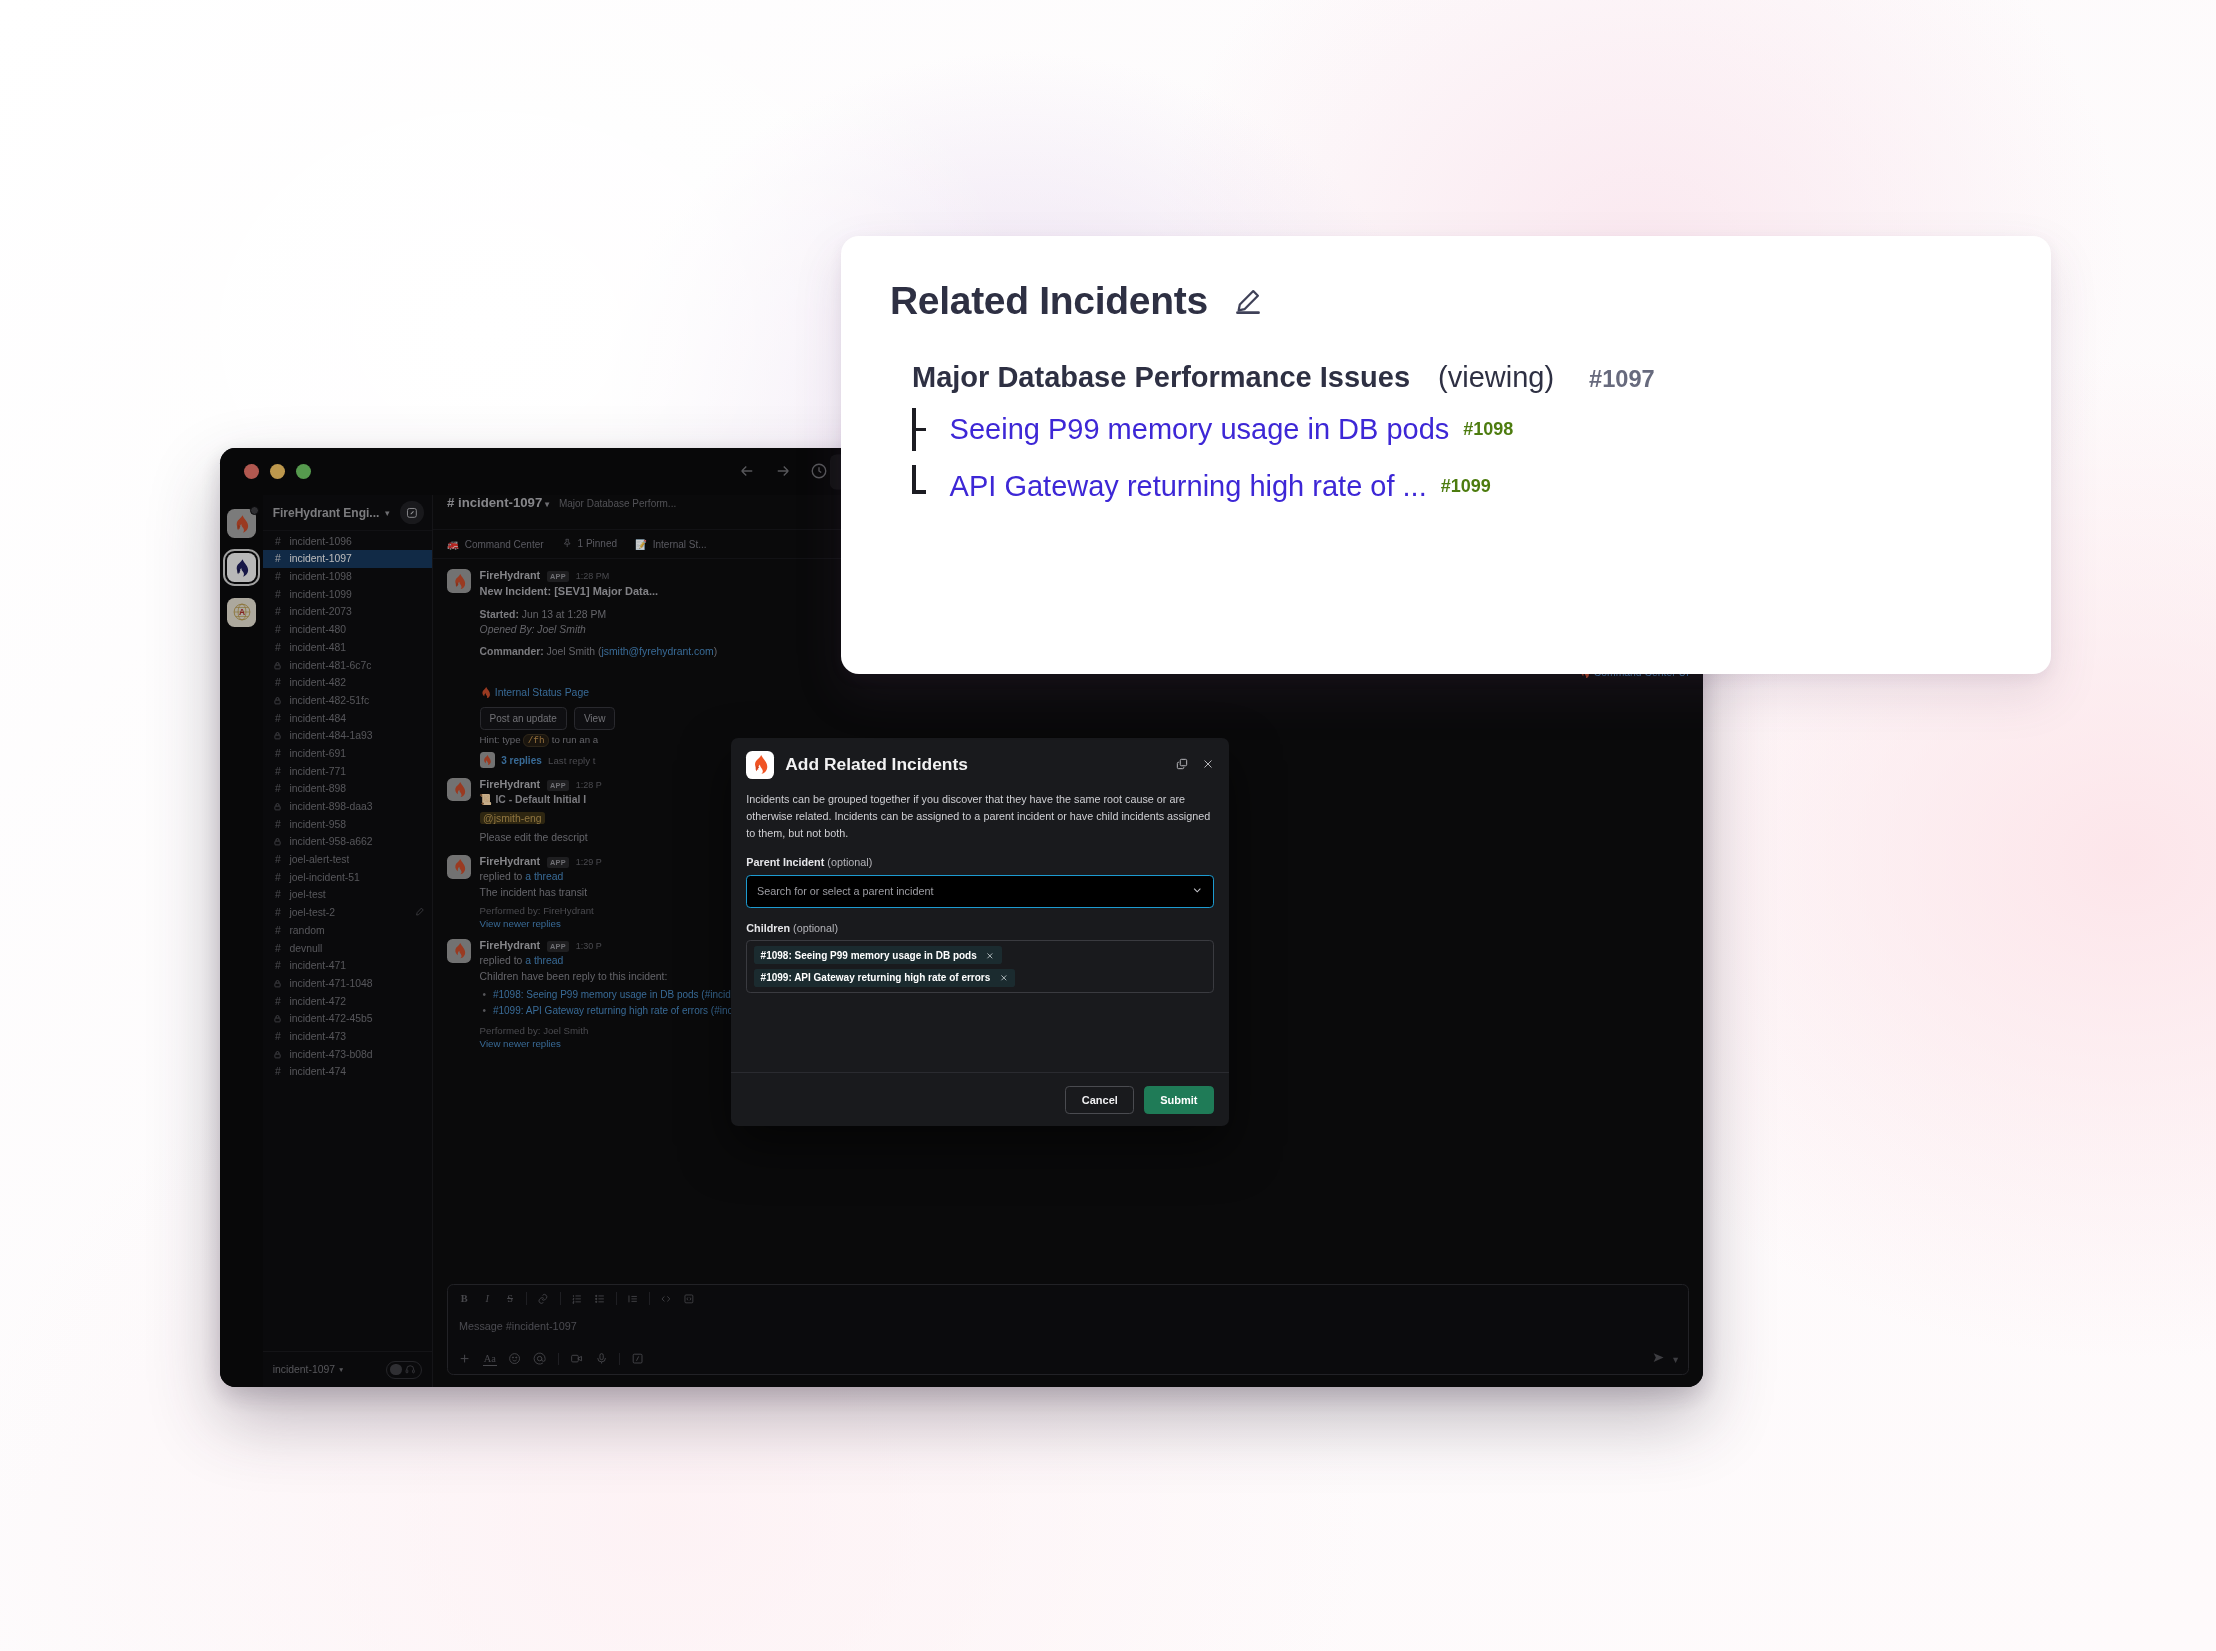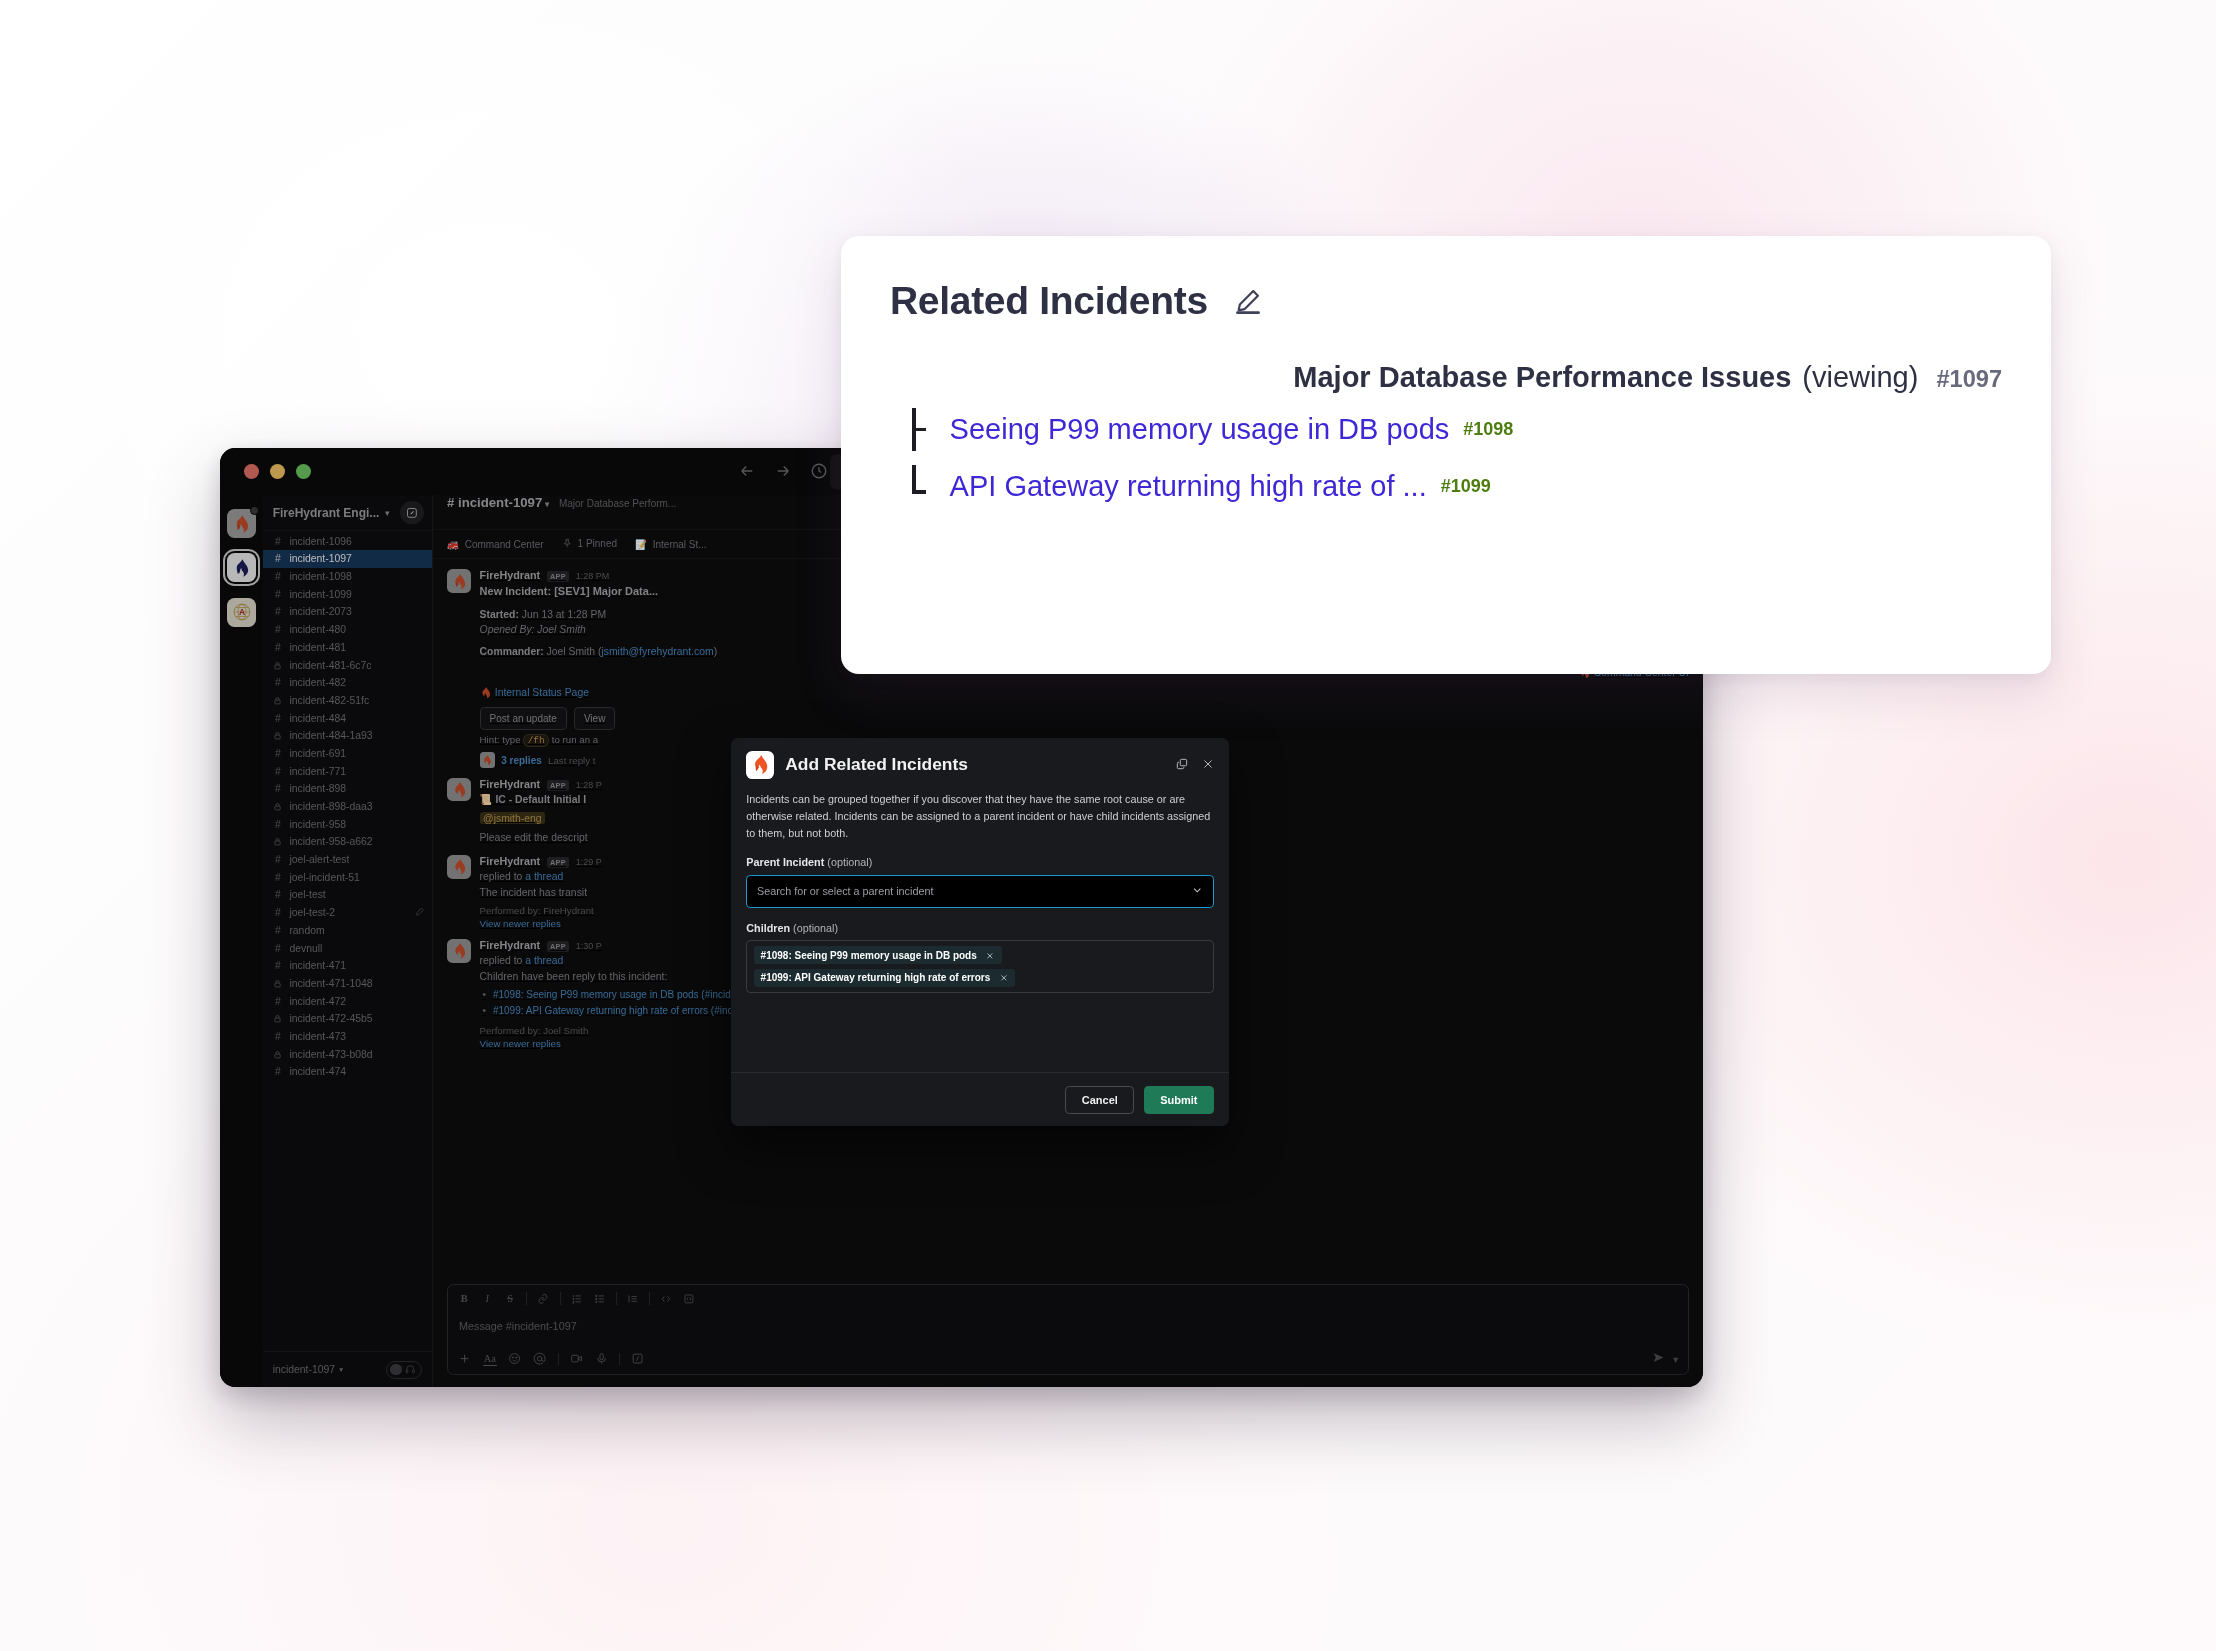--- a/index.html
+++ b/index.html
@@ -168,21 +168,21 @@
   .tab-emoji { font-size: 9.7px; }
   .tab-icon svg { width: 10.4px; height: 10.4px; }
 
   .messages { flex: 1; overflow: hidden; padding: 5.6px 14px 0 14px; position: relative; }
   .msg { display: flex; gap: 9px; padding: 4.9px 0; }
   .avatar {
     width: 23.6px; height: 23.6px; border-radius: 5.6px; flex: none;
     background: #8f8f8f; display: flex; align-items: center; justify-content: center;
   }
   .avatar .fh-glyph { width: 14.6px; height: 15.3px; }
-  .mbody { min-width: 0; flex: 1; text-decoration: underline; }
+  .mbody { min-width: 0; flex: 1; }
   .mhead { display: flex; align-items: baseline; gap: 6.3px; margin-bottom: 1.4px; }
   .mname { font-size: 10.8px; font-weight: 700; color: #a6a6ab; }
   .mapp {
     font-size: 7.3px; font-weight: 700; color: #8a8a90;
     background: #252529; border-radius: 2.1px; padding: 1px 3.5px;
     letter-spacing: 0.3px;
   }
   .mtime { font-size: 9px; color: #5e5e64; }
   .mline { font-size: 10.4px; color: #7e7e85; line-height: 1.45; }
   .mline.bold { font-weight: 700; color: #a2a2a8; font-size: 11px; }
@@ -305,23 +305,22 @@
     box-shadow: 0 21px 49px rgba(90,60,100,0.13), 0 4.2px 12.5px rgba(90,60,100,0.07);
     padding: 43px 49px;
   }
   .callout-title-row { display: flex; align-items: center; gap: 26.4px; }
   .callout-title { font-size: 39px; font-weight: 700; color: #2e3043; letter-spacing: -0.3px; }
   .callout-pencil { color: #3f4158; display: flex; }
   .callout-pencil svg { width: 28px; height: 28px; }
 
   .tree { margin-top: 38px; }
   .tree-root {
-    display: flex; align-items: baseline; gap: 11px;
+    display: flex; align-items: baseline; gap: 28px;
     padding-left: 22px;
-    justify-content: flex-end;
   }
   .tree-root .t1 { font-size: 29px; font-weight: 700; color: #2e3043; }
   .tree-root .t2 { font-size: 29px; font-weight: 400; color: #2e3043; }
   .tree-root .num { font-size: 23.6px; font-weight: 700; color: #676a7d; margin-left: 7px; }
   .tree-child {
     display: flex; align-items: center; gap: 14px;
     margin-top: 14px; padding-left: 22px;
   }
   .branch { width: 23.6px; height: 43px; position: relative; flex: none; }
   .branch .v { position: absolute; left: 0; top: 0; width: 3.5px; height: 43px; background: #1c1c22; }

